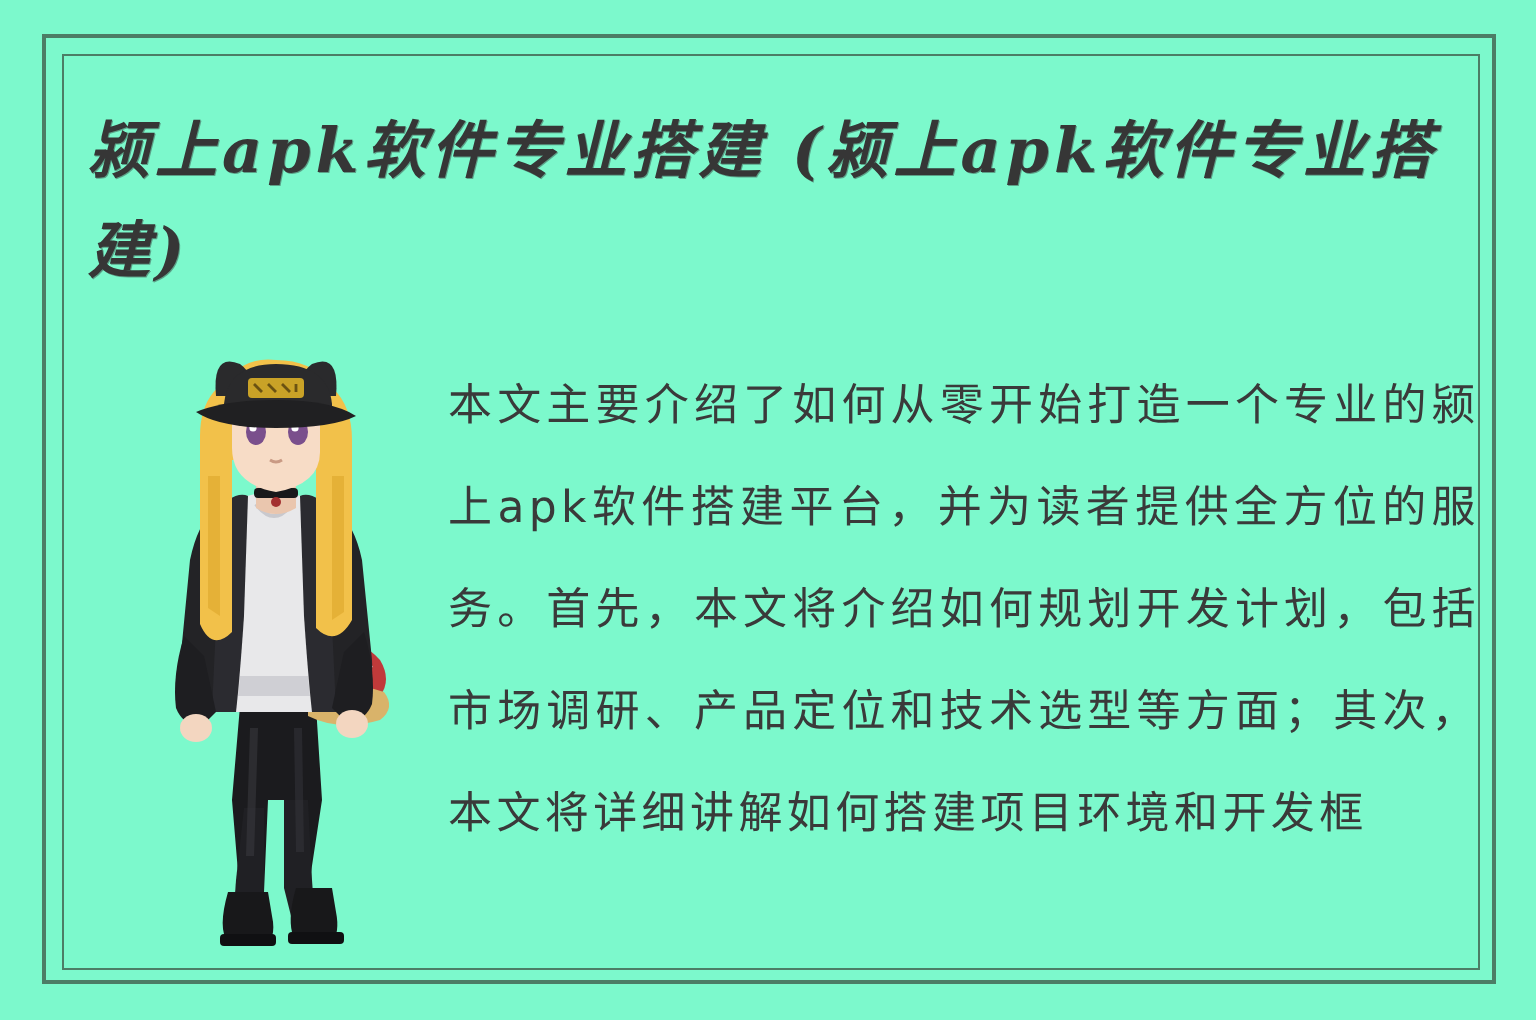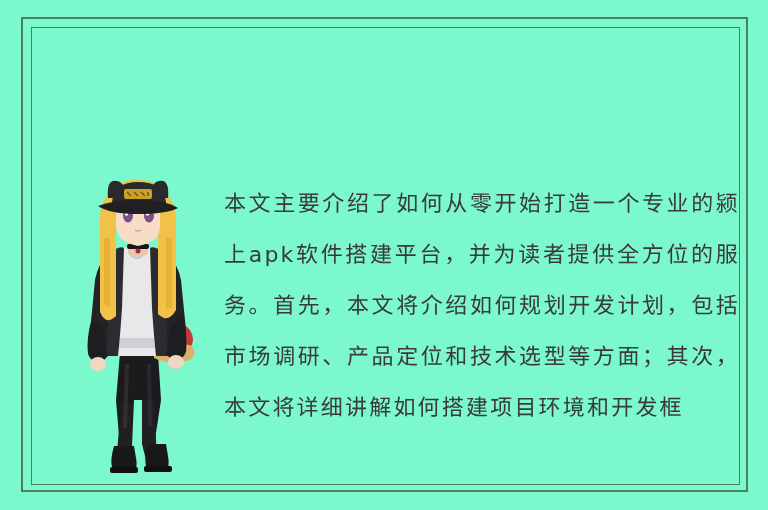--- a/index.html
+++ b/index.html
@@ -97,20 +97,23 @@
   }
 </style>
 </head>
 <body>
 
 <div id="poster">
 
   <div class="frame-outer"></div>
   <div class="frame-inner"></div>
 
+  <div class="title-block">
+    <h1 class="title-text">颍上apk软件专业搭建 (颍上apk软件专业搭建)</h1>
+  </div>
 
   <div class="illustration">
     <svg class="ill-svg" viewBox="0 0 150 310" xmlns="http://www.w3.org/2000/svg">
       <defs>
         <clipPath id="hairClip">
           <path d="M40 52 Q40 22 75 20 Q112 22 112 54 L112 150 Q100 160 92 140 L92 70 L58 70 L58 142 Q50 160 40 148 Z"></path>
         </clipPath>
       </defs>
 
       <path d="M58 185 L96 185 L99 232 L92 278 L80 276 L80 232 L72 232 L70 278 L58 280 L54 232 Z" fill="#1b1b1e"></path>

